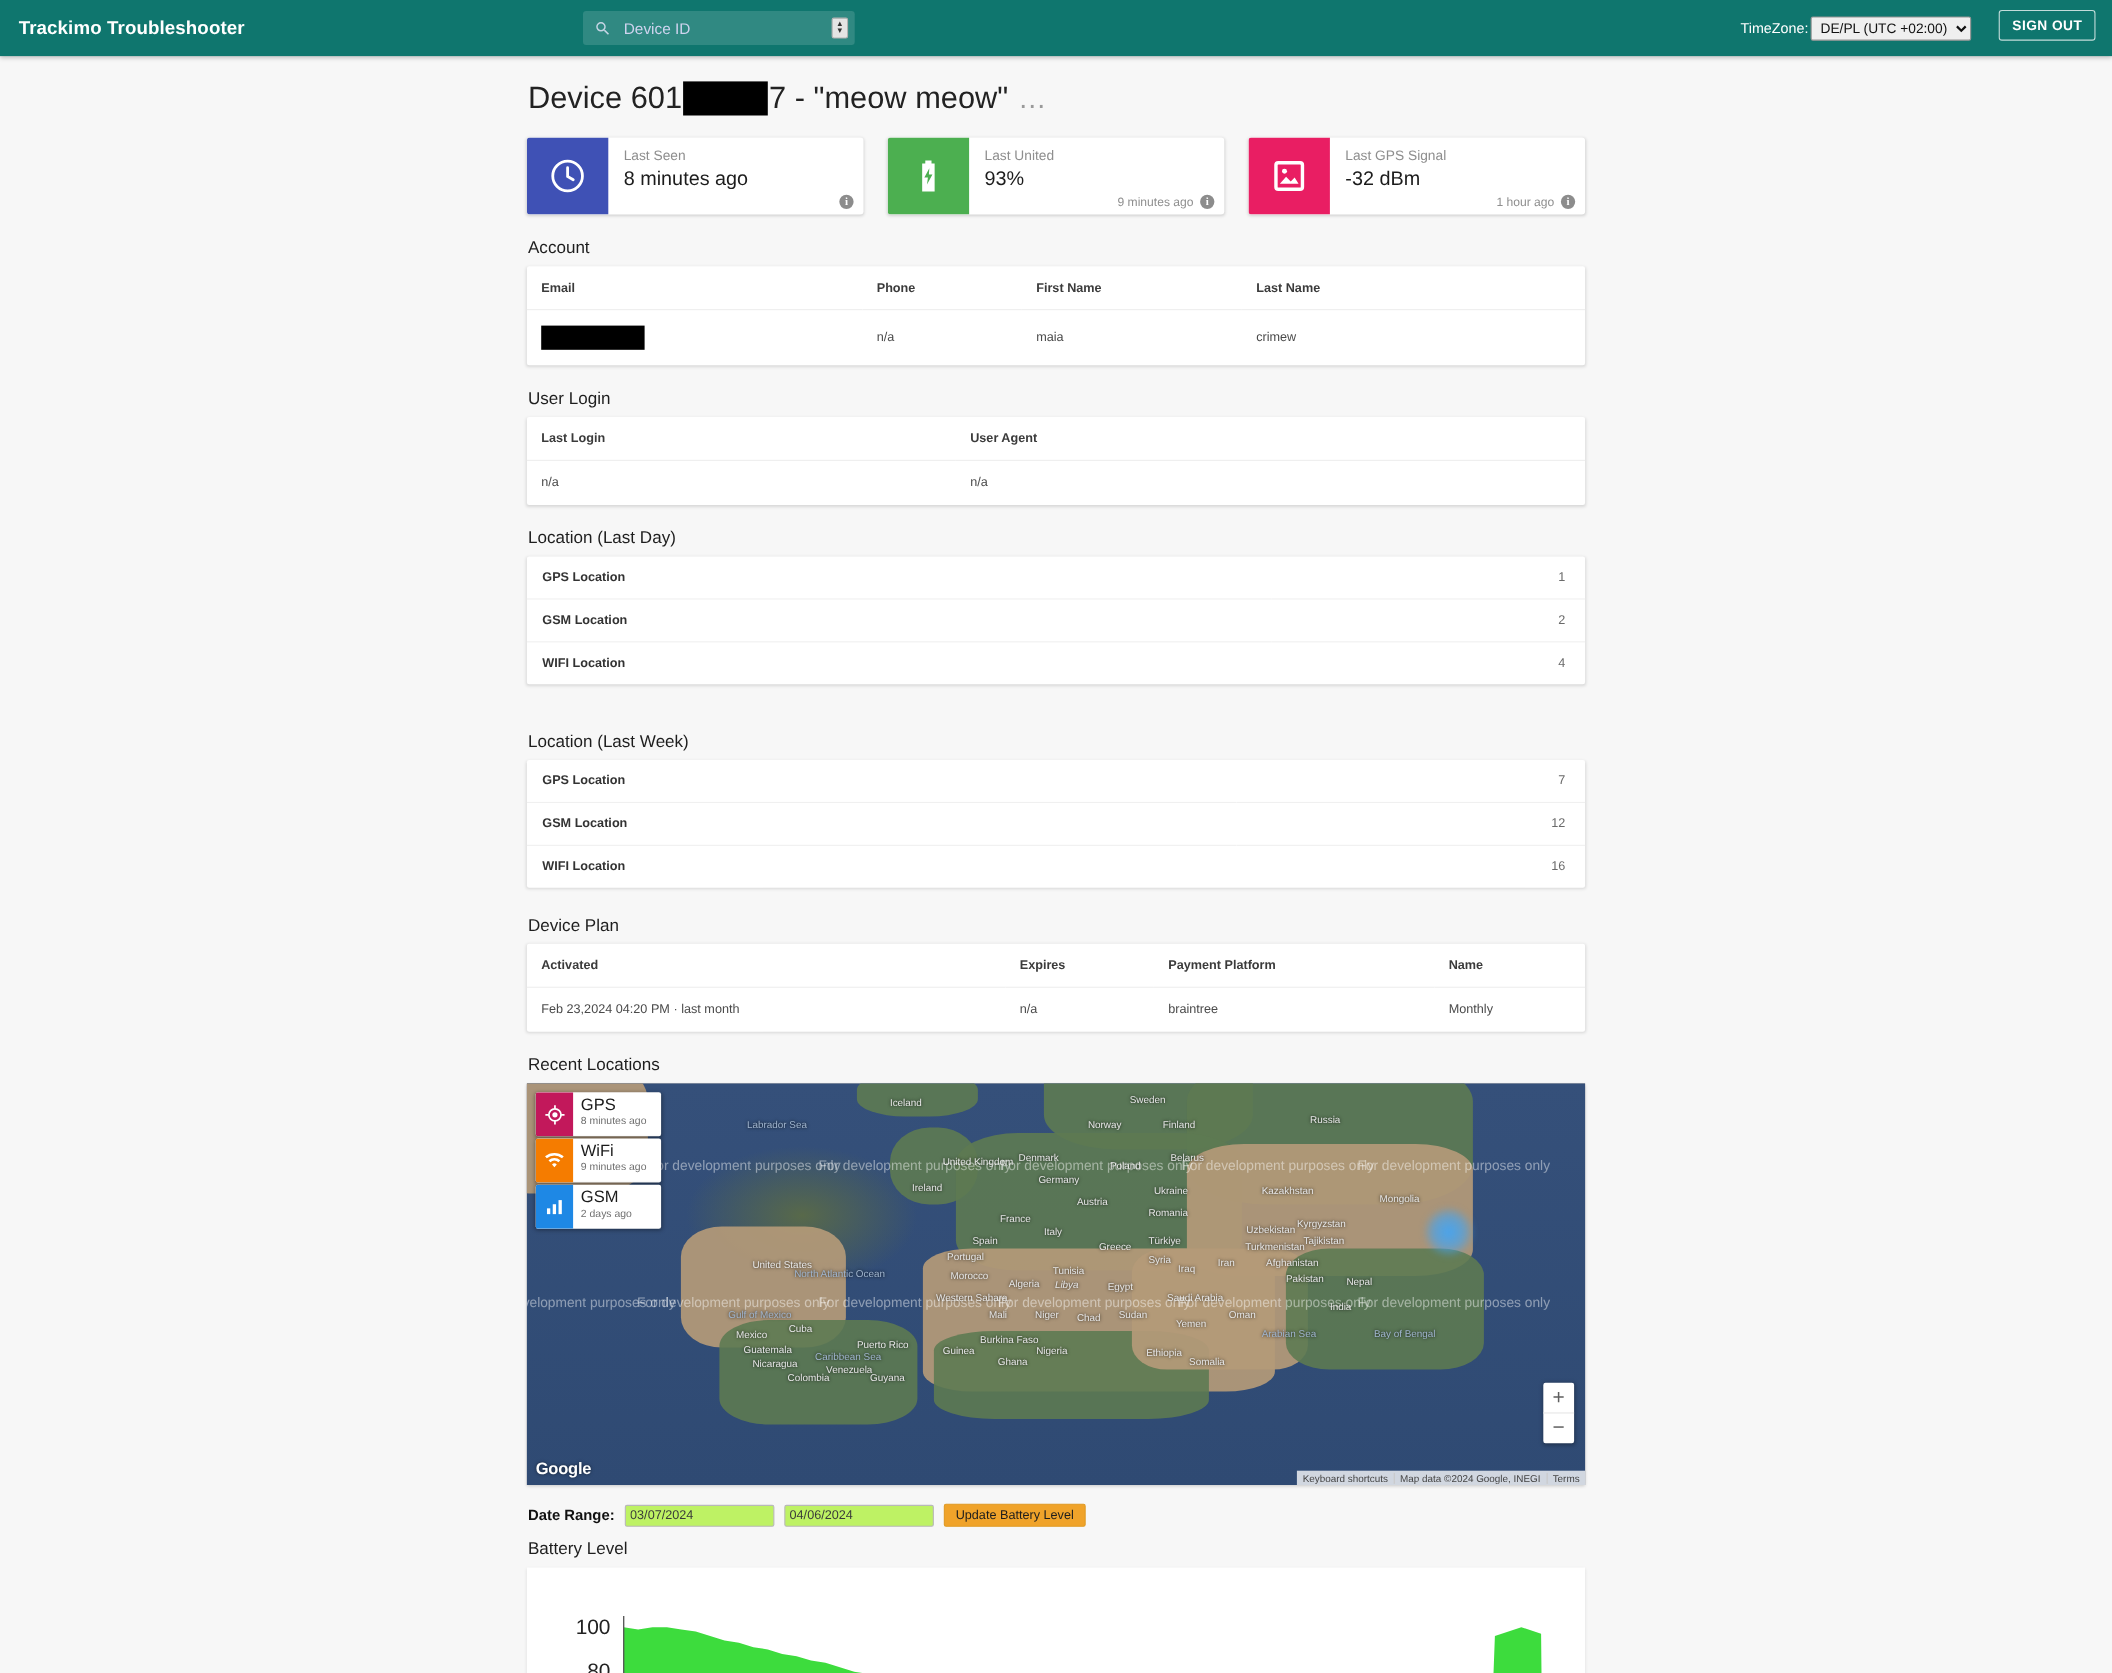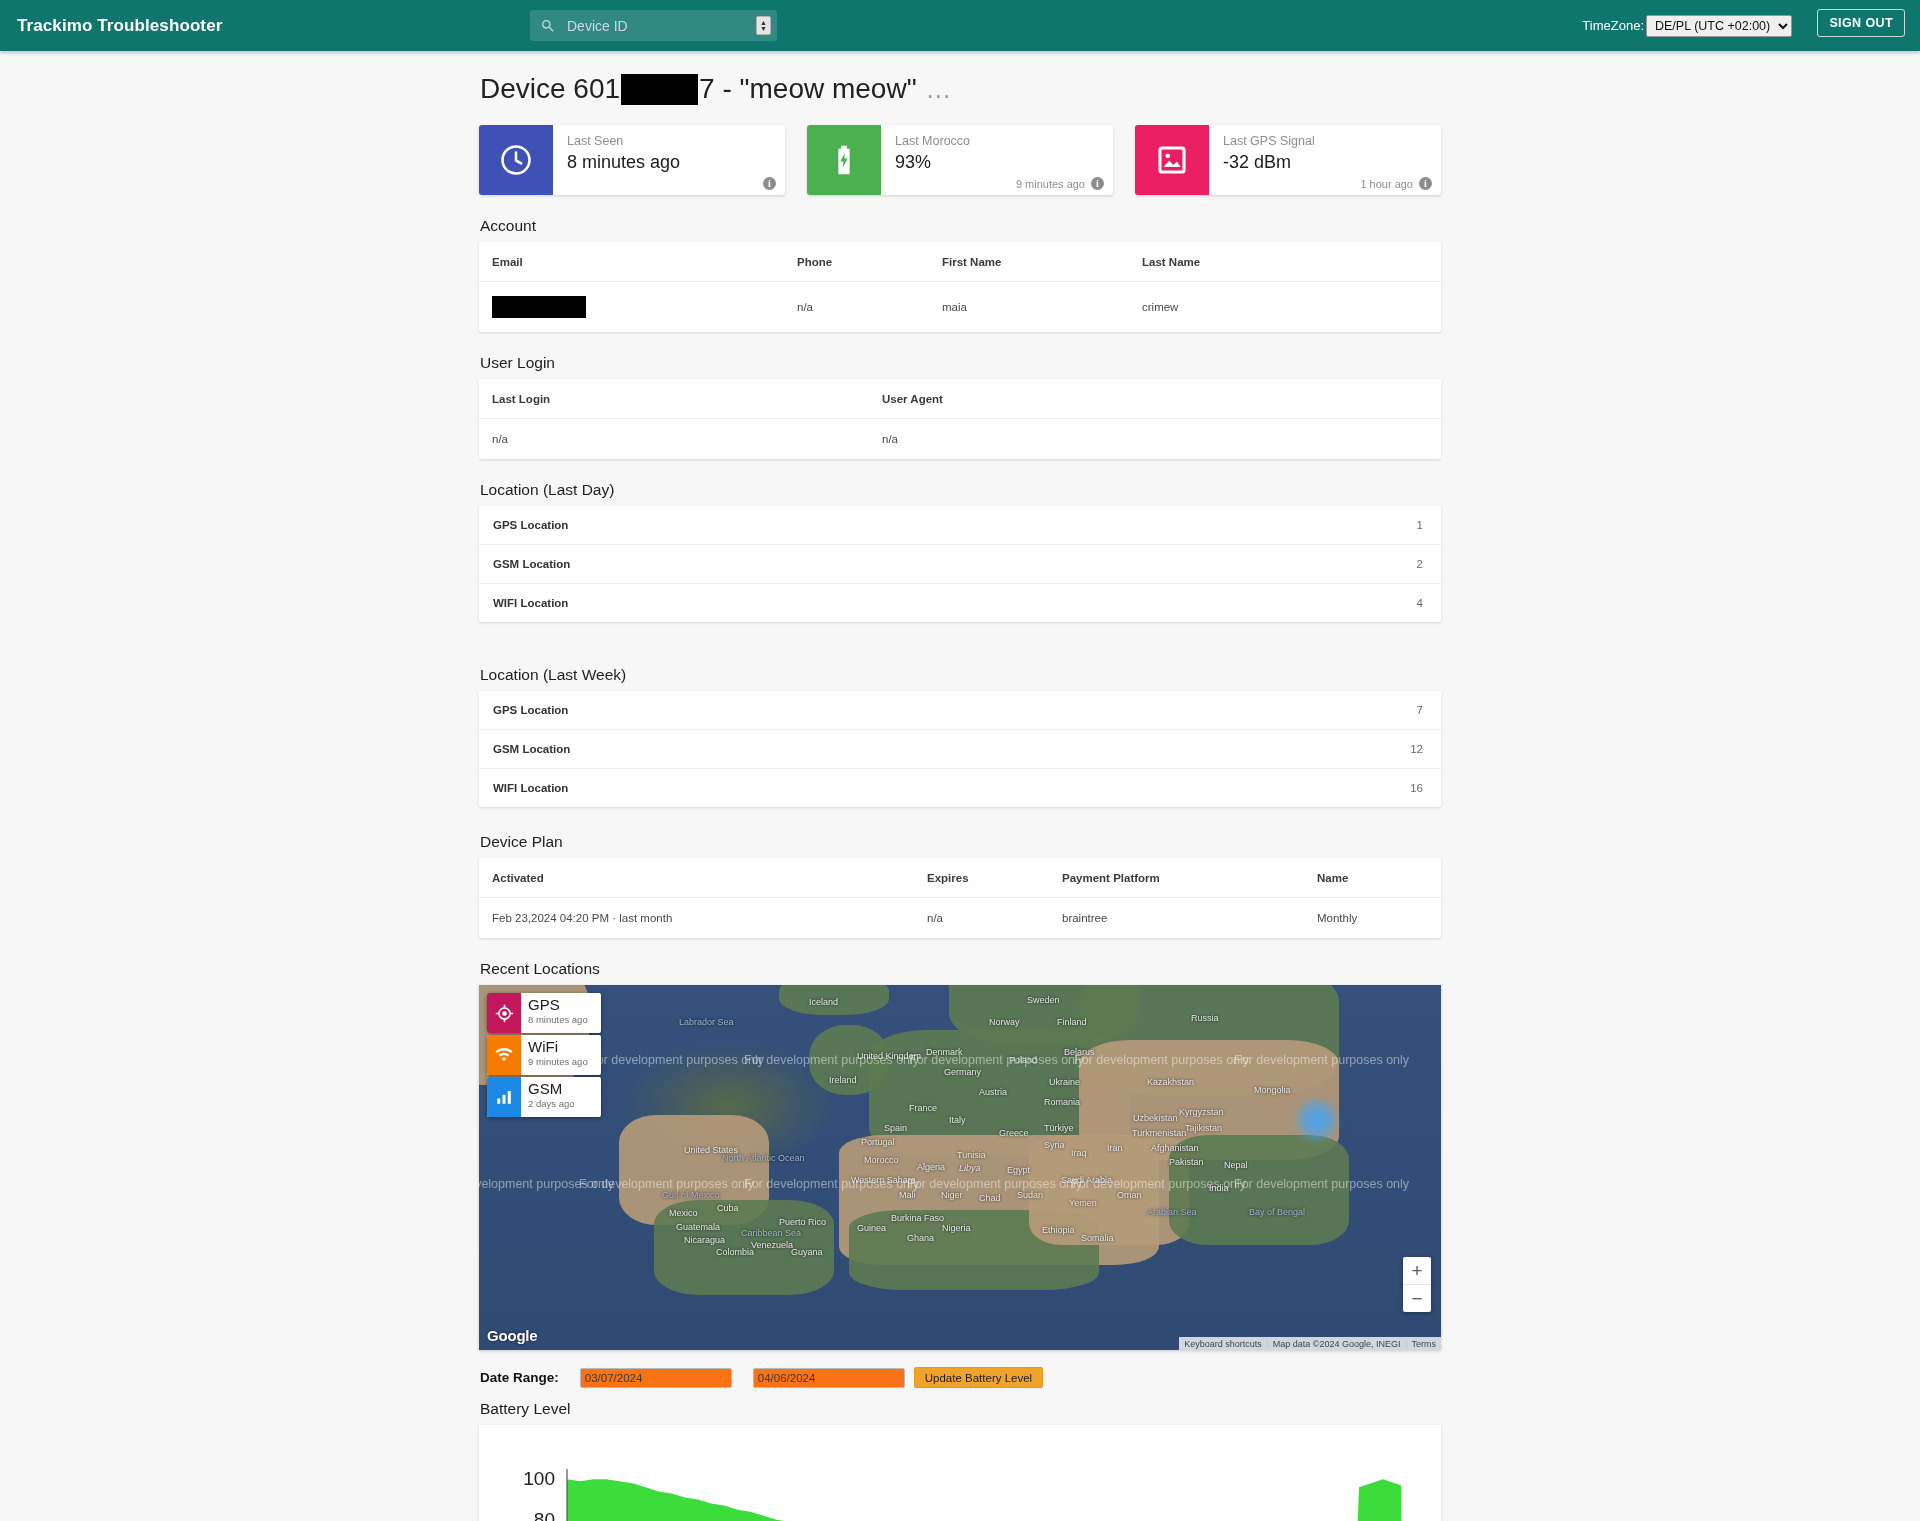--- a/index.html
+++ b/index.html
@@ -313,30 +313,29 @@
   .attrib span { padding: 0 5px; border-left: 1px solid #c9c9c9; cursor: pointer; white-space: nowrap; }
   .attrib span:first-child { border-left: 0; }
 
   
   .daterow {
     display: flex; align-items: center; gap: 9px;
     margin: 17px 0 12px 1px;
   }
   .daterow .lbl { font-size: 13.5px; font-weight: bold; color: #111; }
   .date-input {
-    width: 152px; height: 20px;
+    width: 136px; height: 20px;
     border: 1px solid #b9b9b9;
     border-radius: 2px;
-    background: #f97316;
+    background: #bef264;
     font-size: 11.5px;
     font-family: inherit;
     color: #3a3a3a;
     padding: 0 4px;
     outline: none;
-    margin-left: 12px;
   }
   .btn-update {
     height: 21px;
     padding: 0 10px;
     background: #f0a32a;
     border: 1px solid #e09a24;
     border-radius: 2px;
     font-size: 11.5px;
     font-family: inherit;
     color: #1d1d1d;
@@ -412,21 +411,21 @@
       </div>
     </div>
 
     <div class="card">
       <div class="card-icon ic-green">
         <svg width="34" height="34" viewBox="0 0 24 24">
               <path fill="#fff" d="M10 2h4v2h2v18H8V4h2V2zm2.6 5l-3.2 6h2.3l-.6 4.5L14.6 11h-2.3l.3-4z"></path>
             </svg>
       </div>
       <div class="card-body">
-        <div class="card-label">Last Morocco</div>
+        <div class="card-label">Last United</div>
         <div class="card-value">93%</div>
         <div class="card-foot">
           <span>9 minutes ago</span>
           <span class="info-icon">i</span>
         </div>
       </div>
     </div>
 
     <div class="card">
       <div class="card-icon ic-pink">

